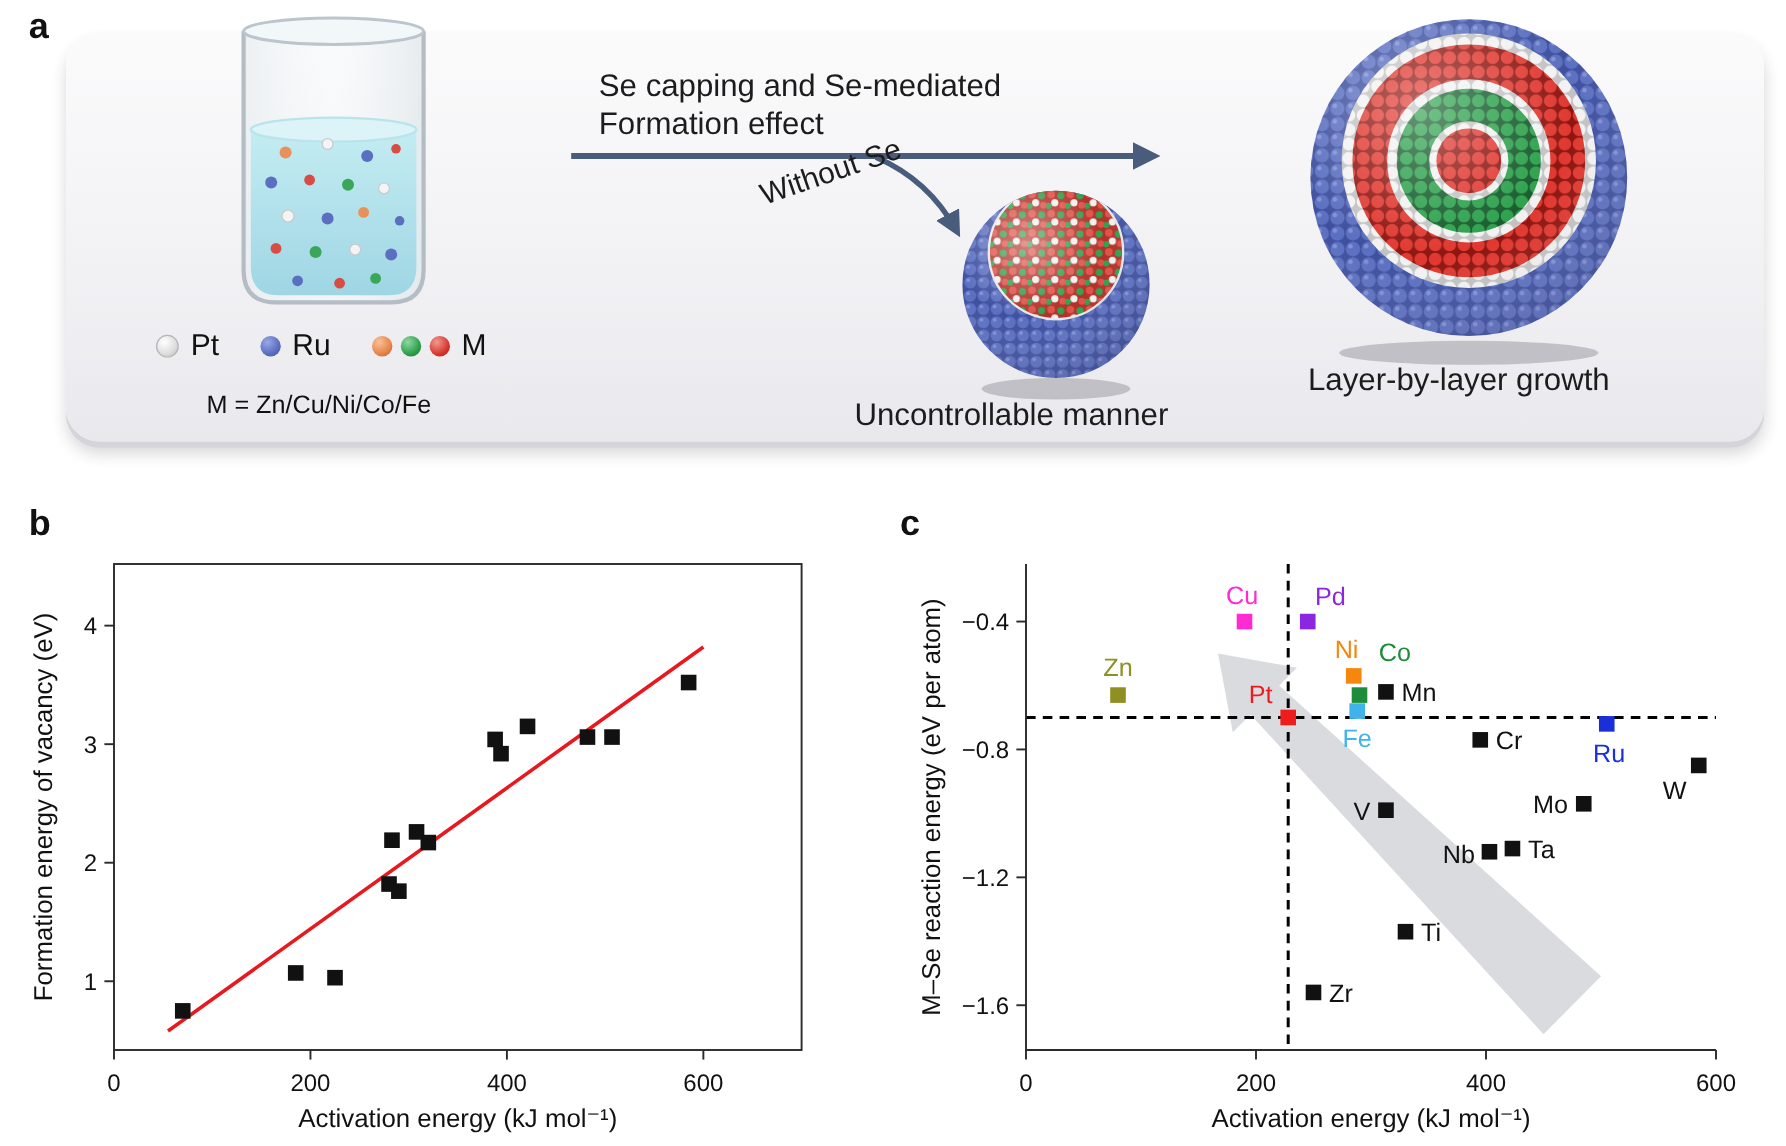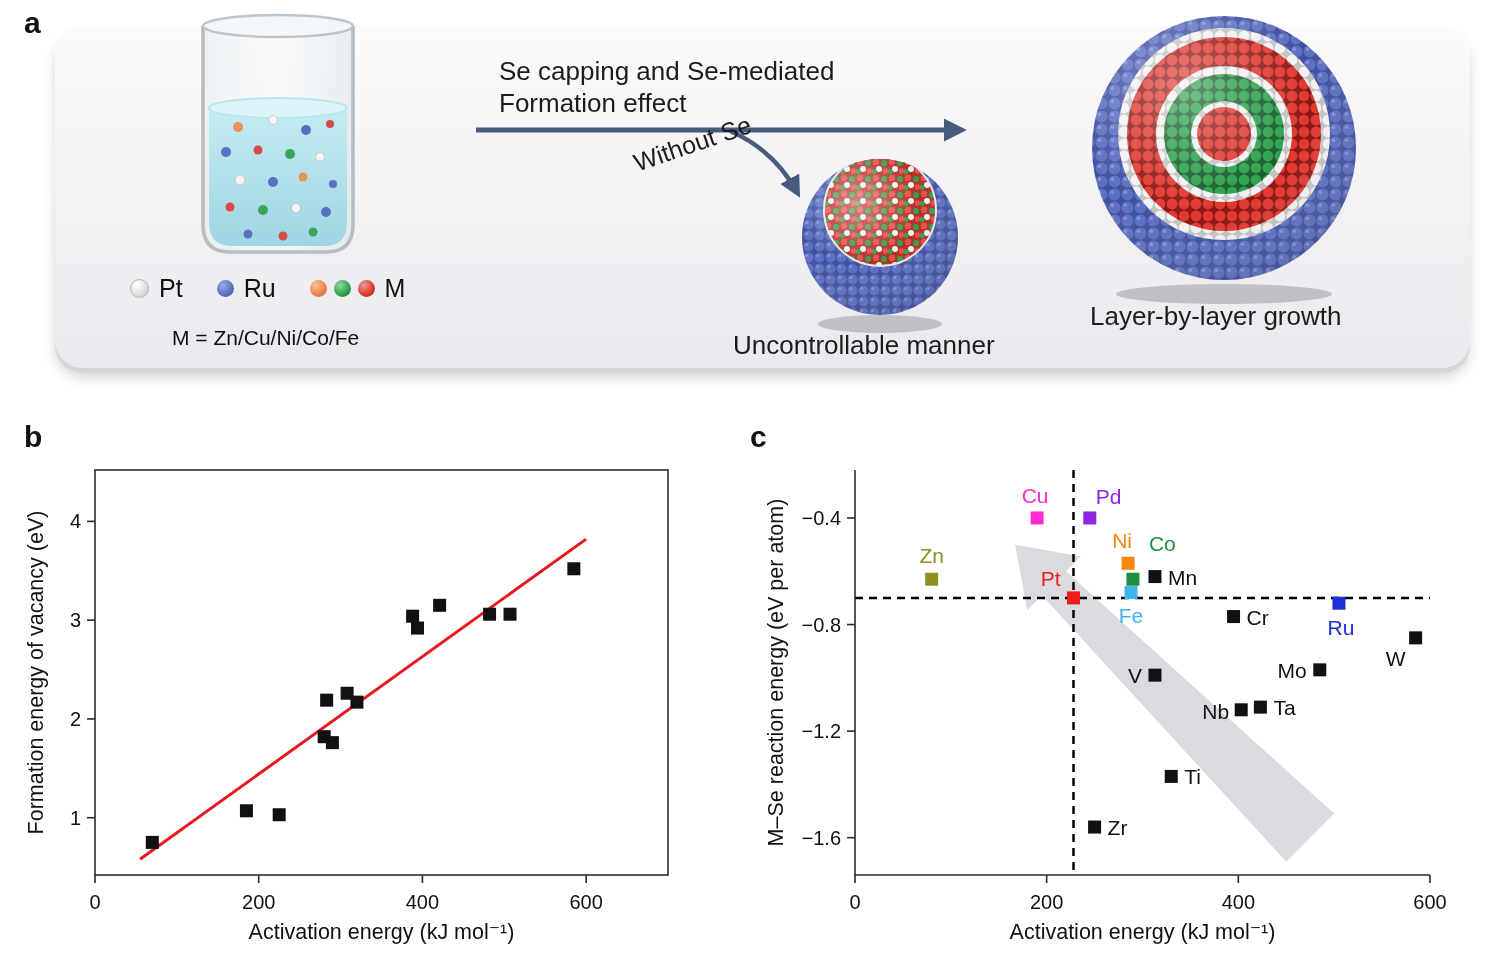--- a/index.html
+++ b/index.html
@@ -7,21 +7,21 @@
           font-family:"Liberation Sans","DejaVu Sans",sans-serif;color:#111;}
   .panel-label{position:absolute;font-size:30px;font-weight:bold;color:#111;}
   
   .platform{position:absolute;left:55px;top:26px;width:1415px;height:342px;border-radius:28px;
             background:linear-gradient(180deg,#fbfbfc 0%,#f1f1f4 60%,#e9e9ed 100%);
             box-shadow:0 5px 0 #d4d4da,0 10px 12px rgba(40,40,50,0.18);}
   .a-text{position:absolute;color:#1c1c1c;}
   .arrow-caption{left:499px;top:56px;width:420px;text-align:left;font-size:26px;line-height:1.22;}
   .without-se{left:630px;top:150px;font-size:25px;transform:rotate(-19deg);transform-origin:left top;}
   .caption{font-size:26px;text-align:left;}
-  .cap-uncontrollable{left:733px;top:330px;width:290px;}
+  .cap-uncontrollable{left:712px;top:330px;width:290px;}
   .cap-layer{left:1090px;top:301px;width:290px;}
   .abs{position:absolute;}
   .legend{position:absolute;left:130px;top:274px;display:flex;align-items:center;gap:34px;font-size:25px;}
   .lg-item{display:flex;align-items:center;gap:10px;}
   .m-def{position:absolute;left:172px;top:326px;font-size:21px;}
   .ball{width:17px;height:17px;border-radius:50%;display:inline-block;flex:0 0 auto;}
   .ball-pt{background:radial-gradient(circle at 35% 30%,#ffffff,#dedede 60%,#b9b9b9);border:1px solid #b5b5b5;}
   .ball-ru{background:radial-gradient(circle at 35% 30%,#9aa8e8,#5b6fc0 60%,#3e4f9e);}
   .ball-or{background:radial-gradient(circle at 35% 30%,#f8c29a,#e8834a 60%,#c05a20);margin-right:-3px;}
   .ball-gr{background:radial-gradient(circle at 35% 30%,#8fd8a0,#2fa14c 60%,#176c2e);margin-right:-3px;}

